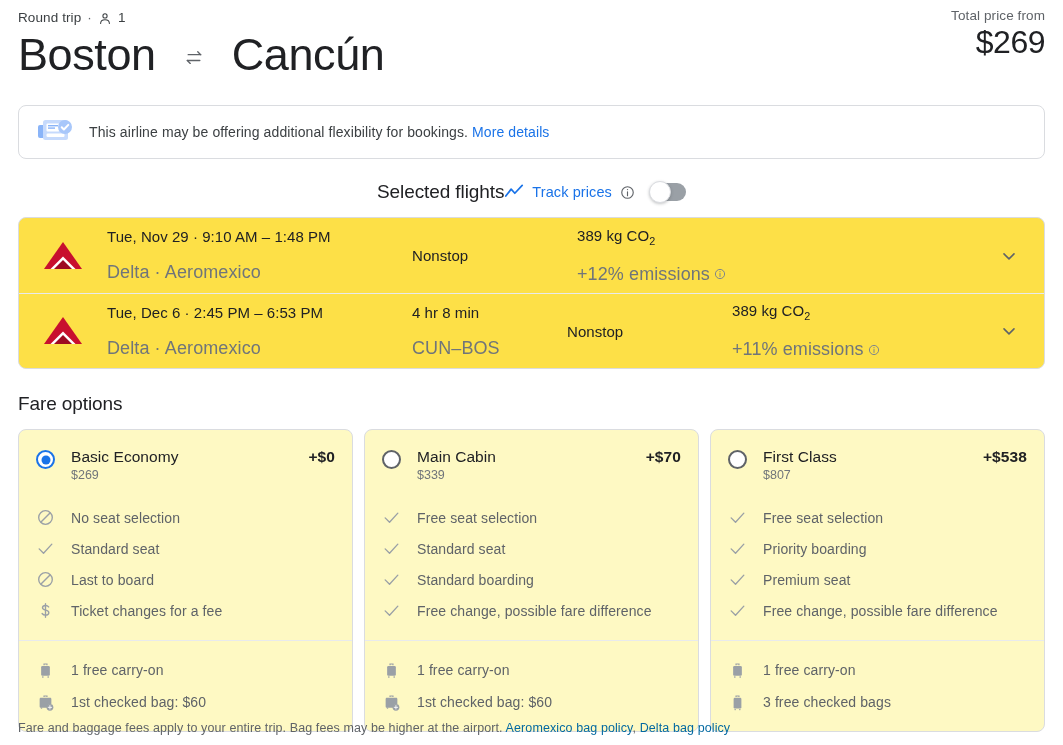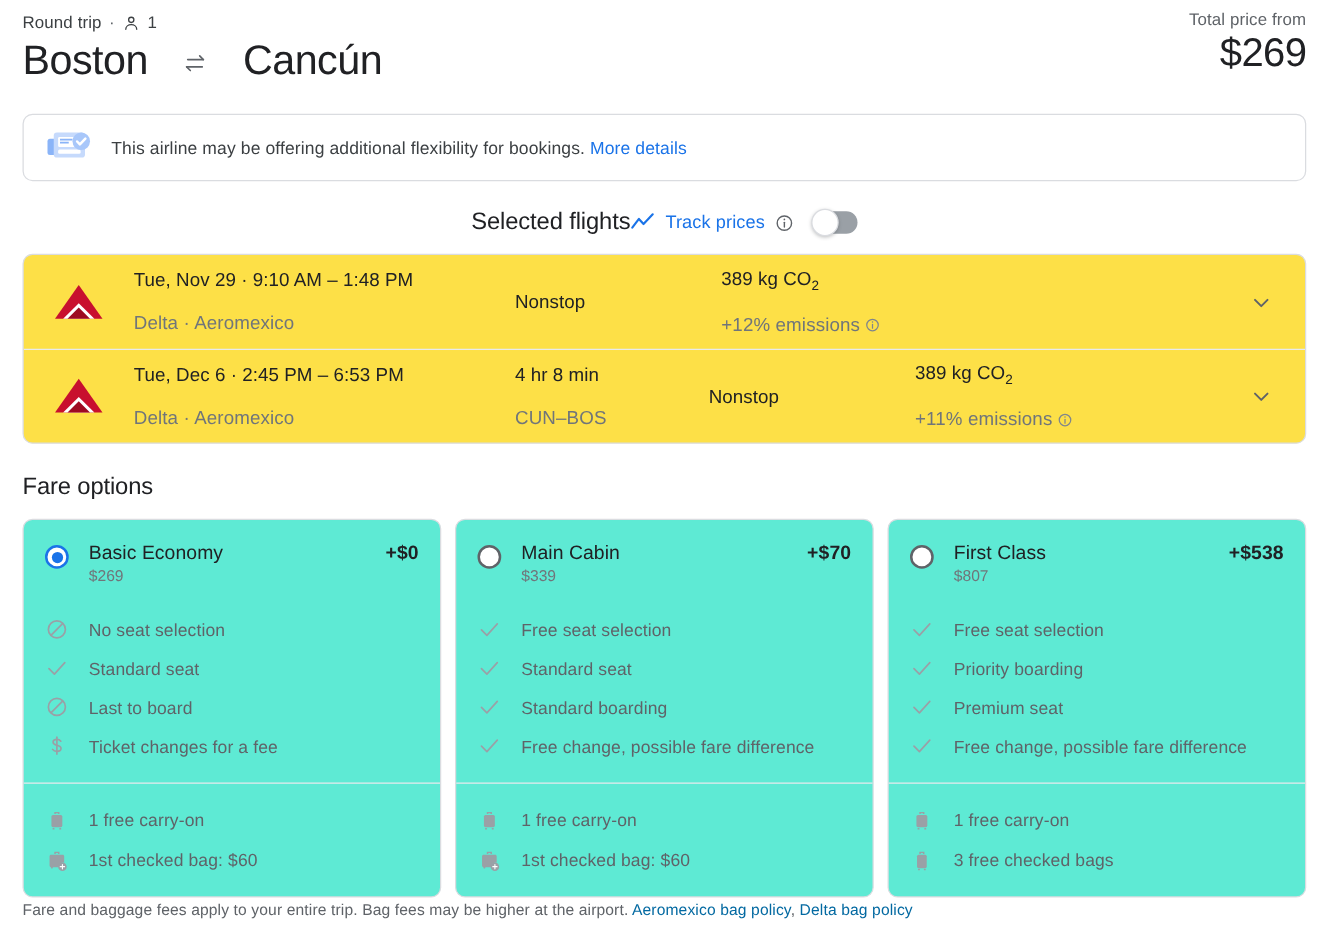--- a/index.html
+++ b/index.html
@@ -16,21 +16,21 @@
   
   .header { padding: 10px 18px 0 18px; position: relative; }
   .trip-meta {
     display: flex; align-items: center; gap: 6px;
     font-size: 13.5px; color: #3c4043; letter-spacing: .1px;
   }
   .trip-meta .dot { color: #5f6368; }
   .person-icon { display: inline-block; width: 14px; height: 15px; position: relative; top: 1px; }
   .route {
     display: flex; align-items: center; gap: 28px;
-    font-size: 33px; font-weight: 400; letter-spacing: -.4px;
+    font-size: 45px; font-weight: 400; letter-spacing: -.4px;
     margin-top: 4px; color: #202124;
   }
   .swap-icon { width: 20px; height: 20px; color: #5f6368; position: relative; top: 3px; }
   .price-block {
     position: absolute; right: 18px; top: 8px; text-align: right;
   }
   .price-label { font-size: 13.5px; color: #5f6368; letter-spacing: .1px; }
   .price-value { font-size: 32px; font-weight: 400; letter-spacing: -.5px; margin-top: 1px; color: #202124; }
 
   
@@ -75,37 +75,37 @@
     display: flex; align-items: center; height: 75px; padding: 0 18px 0 22px;
     position: relative;
   }
   .flight-row + .flight-row { border-top: 1px solid #e8eaed; }
   .airline-logo { width: 44px; height: 34px; flex: none; margin-right: 22px; }
   .col-main { width: 305px; flex: none; }
   .col-dur { width: 155px; flex: none; }
   .col-stops { width: 165px; flex: none; }
   .col-co2 { flex: 1; }
   .primary { font-size: 15px; color: #202124; letter-spacing: .05px; }
-  .secondary { font-size: 15px; color: #70757a; margin-top: 17px; letter-spacing: .1px; }
+  .secondary { font-size: 18px; color: #70757a; margin-top: 17px; letter-spacing: .1px; }
   .co2-sub { display: flex; align-items: center; gap: 4px; }
   .co2-sub .info-icon { width: 12px; height: 12px; color: #80868b; }
   .chevron-btn {
     width: 34px; height: 34px; display: flex; align-items: center; justify-content: center;
     flex: none; cursor: pointer; color: #5f6368;
   }
   .chevron-btn svg { width: 20px; height: 20px; }
   sub { font-size: .72em; }
 
   
   .fare-head { margin: 24px 18px 0 18px; font-size: 19px; font-weight: 400; letter-spacing: -.1px; }
   .fare-grid {
     margin: 14px 18px 0 18px; display: flex; gap: 11px;
   }
   .fare-card {
-    flex: 1; border: 1px solid #dadce0; border-radius: 8px; background: #5eead4;
+    flex: 1; border: 1px solid #dadce0; border-radius: 8px; background: #fef9c3;
     display: flex; flex-direction: column; min-height: 284px;
   }
   .fare-top { padding: 18px 17px 4px 17px; }
   .fare-title-row { display: flex; align-items: flex-start; }
   .radio {
     width: 19px; height: 19px; border-radius: 50%; border: 2px solid #5f6368;
     flex: none; margin-right: 16px; margin-top: 2px; position: relative; cursor: pointer;
     background: #fff;
   }
   .radio.selected { border-color: #1a73e8; }

